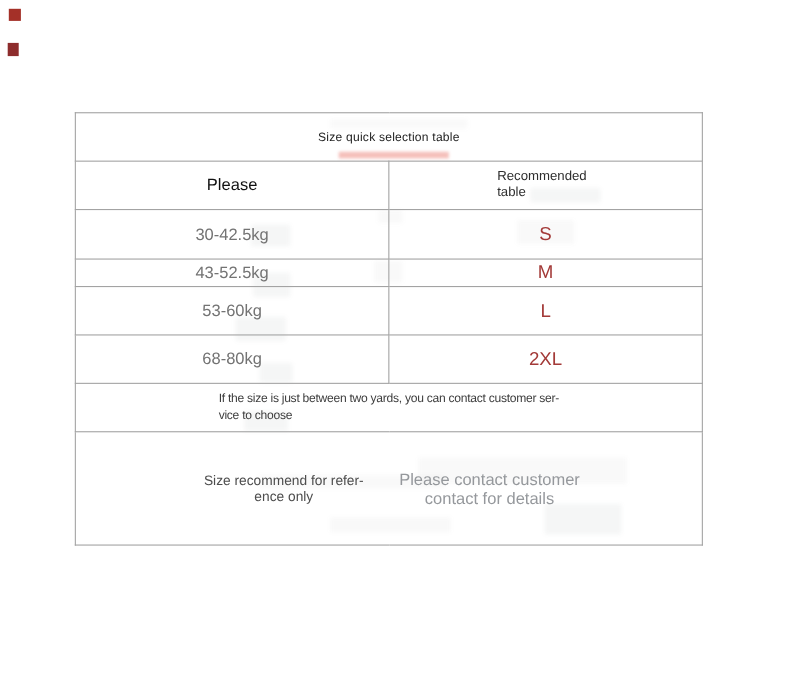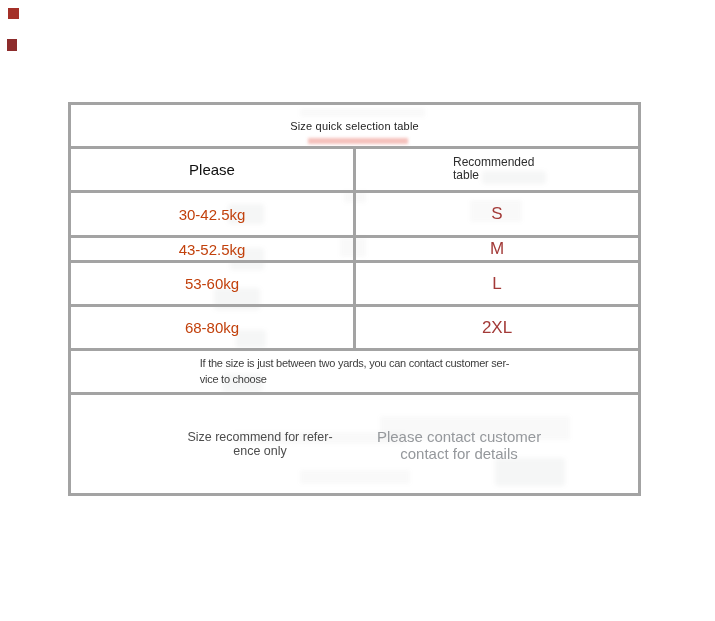--- a/index.html
+++ b/index.html
@@ -26,21 +26,21 @@
   table.size-table {
     position: absolute;
     left: 68px;
     top: 102px;
     width: 570px;
     height: 394px;
     border-collapse: collapse;
     table-layout: fixed;
   }
   table.size-table td {
-    border: 3px solid #a3a3a3;
+    border: 1px solid #a3a3a3;
     padding: 0;
     vertical-align: middle;
     text-align: center;
     background: transparent;
   }
   td.title-cell {
     font-size: 11px;
     color: #1d1d1d;
     letter-spacing: 0.2px;
   }
@@ -51,42 +51,41 @@
   td.size-header span.rec-wrap {
     display: inline-block;
     width: 88px;
     text-align: left;
     font-size: 12px;
     line-height: 1.12;
     color: #2e2e2e;
   }
   td.weight-cell {
     font-size: 15px;
-    color: #c2410c;
+    color: #737373;
   }
   td.size-cell {
     font-size: 17px;
     color: #a33a38;
   }
   td.note-cell .note-wrap {
     display: inline-block;
     text-align: left;
     font-size: 11px;
     letter-spacing: -0.25px;
     line-height: 1.38;
     color: #3d3d3d;
   }
   td.footer-cell {
     text-align: left;
   }
   .footer-flex {
     display: flex;
     align-items: flex-start;
     padding-left: 110px;
-    gap: 12px;
   }
   .footer-left {
     width: 158px;
     font-size: 12.5px;
     line-height: 1.14;
     color: #4d4d4d;
     margin-top: 4px;
   }
   .footer-right {
     width: 200px;

